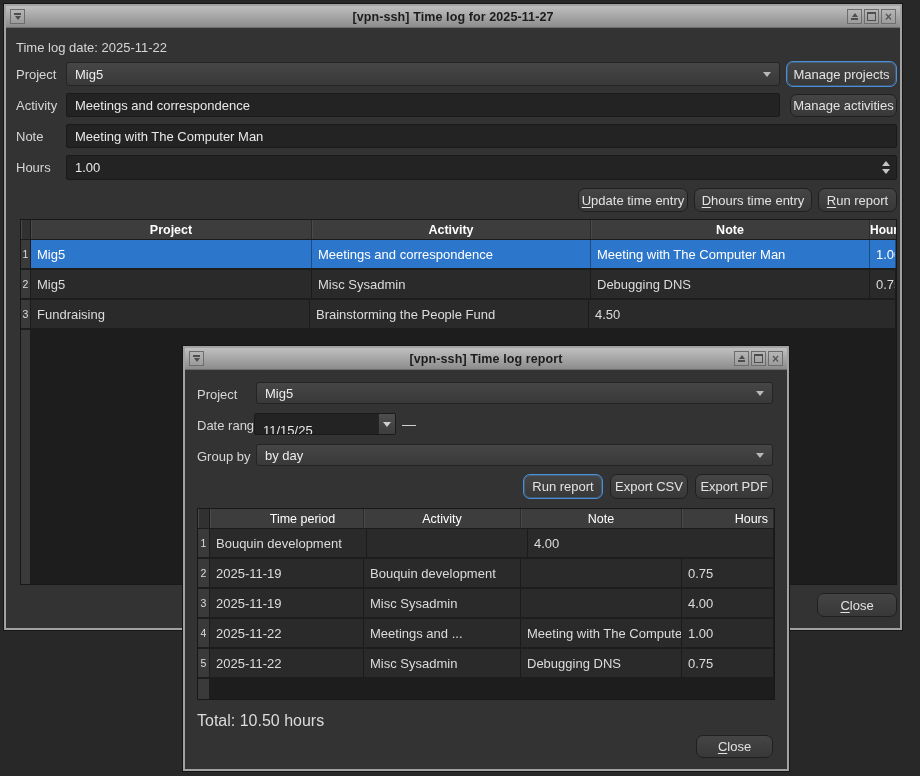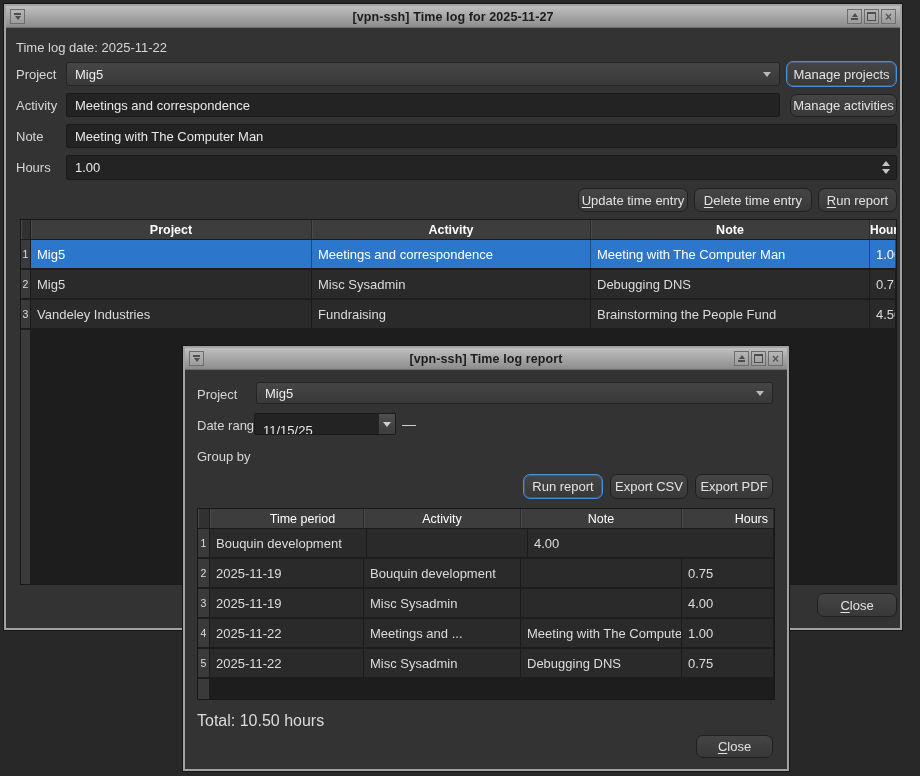--- a/index.html
+++ b/index.html
@@ -119,21 +119,21 @@
     <span class="spin-arrows">
       <span class="tri-up-m"></span>
       <span class="tri-dn-m"></span>
     </span>
   </div>
 
   <div class="btn" style="left:572px; top:182px; width:110px; height:24px;">
     <span><span class="u">U</span><span>pdate time entry</span></span>
   </div>
   <div class="btn" style="left:688px; top:182px; width:118px; height:24px;">
-    <span><span class="u">D</span><span>elete time entry</span></span>
+    <span><span class="u">D</span><span>hours time entry</span></span>
   </div>
   <div class="btn" style="left:812px; top:182px; width:79px; height:24px;">
     <span><span class="u">R</span><span>un report</span></span>
   </div>
 
   <div class="tbl" style="left:14px; top:213px; width:877px; height:366px;">
     <div class="tbl-header mainhdr">
       <div class="th corner" style="flex:0 0 10px;"></div>
       <div class="th" style="flex:0 0 281px;">Project</div>
       <div class="th" style="flex:0 0 279px;">Activity</div>
@@ -151,21 +151,20 @@
       </div>
       <div class="trow">
         <div class="numcell" style="flex:0 0 10px;">2</div>
         <div class="cell" style="flex:0 0 281px;">Mig5</div>
         <div class="cell" style="flex:0 0 279px;">Misc Sysadmin</div>
         <div class="cell" style="flex:0 0 279px;">Debugging DNS</div>
         <div class="cell" style="flex:1;">0.75</div>
       </div>
       <div class="trow">
         <div class="numcell" style="flex:0 0 10px;">3</div>
-        <div class="cell" style="flex:0 0 281px;">Vandeley Industries</div>
         <div class="cell" style="flex:0 0 279px;">Fundraising</div>
         <div class="cell" style="flex:0 0 279px;">Brainstorming the People Fund</div>
         <div class="cell" style="flex:1;">4.50</div>
       </div>
     </div>
   </div>
 
   <div class="btn" style="left:811px; top:587px; width:80px; height:24px;">
     <span><span class="u">C</span><span>lose</span></span>
   </div>
@@ -204,20 +203,24 @@
   <div class="row-label" style="left:12px; top:70px;">Date range</div>
   <div class="datepicker" style="left:69px; top:65px; width:142px; height:22px;">
     <div class="dp-entry">11/15/25</div>
     <div class="dp-btn">
       <span class="tri-dn-m" style="border-top-color:#cfcfcf;"></span>
     </div>
   </div>
   <div class="range-dash" style="left:217px; top:68px;">—</div>
 
   <div class="row-label" style="left:12px; top:101px;">Group by</div>
+  <div class="combo" style="left:71px; top:96px; width:517px; height:22px;">
+    <span>by day</span>
+    <span class="combo-arr"></span>
+  </div>
 
   <div class="btn focused" style="left:338px; top:126px; width:80px; height:25px;">
     <span>Run report</span>
   </div>
   <div class="btn" style="left:425px; top:126px; width:78px; height:25px;">
     <span>Export CSV</span>
   </div>
   <div class="btn" style="left:510px; top:126px; width:78px; height:25px;">
     <span>Export PDF</span>
   </div>

